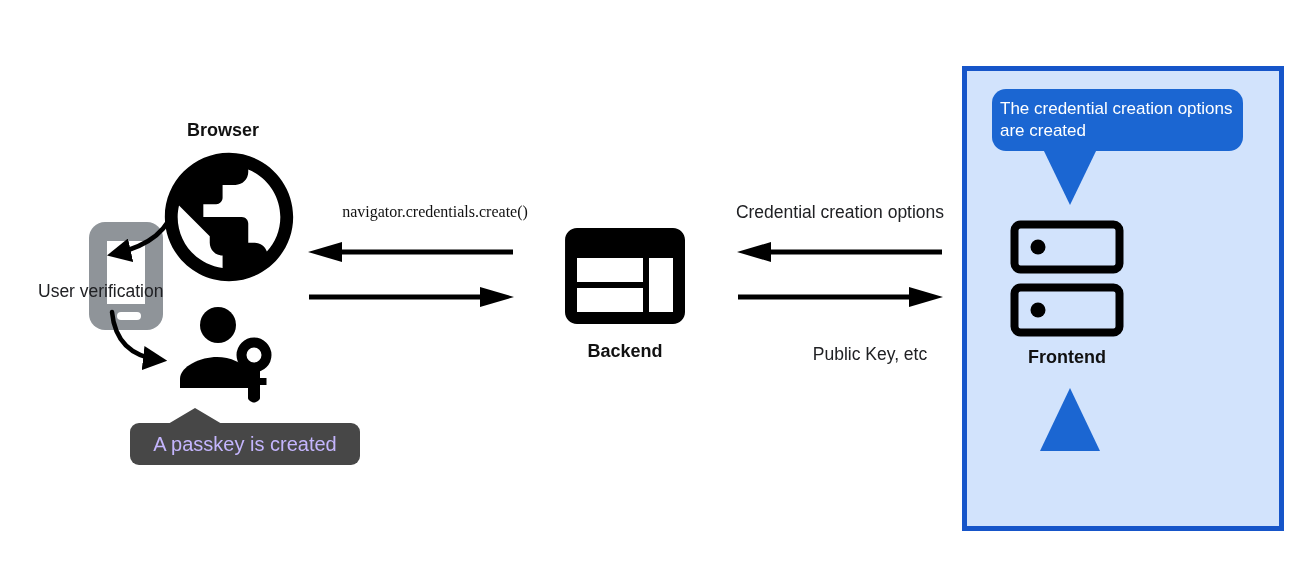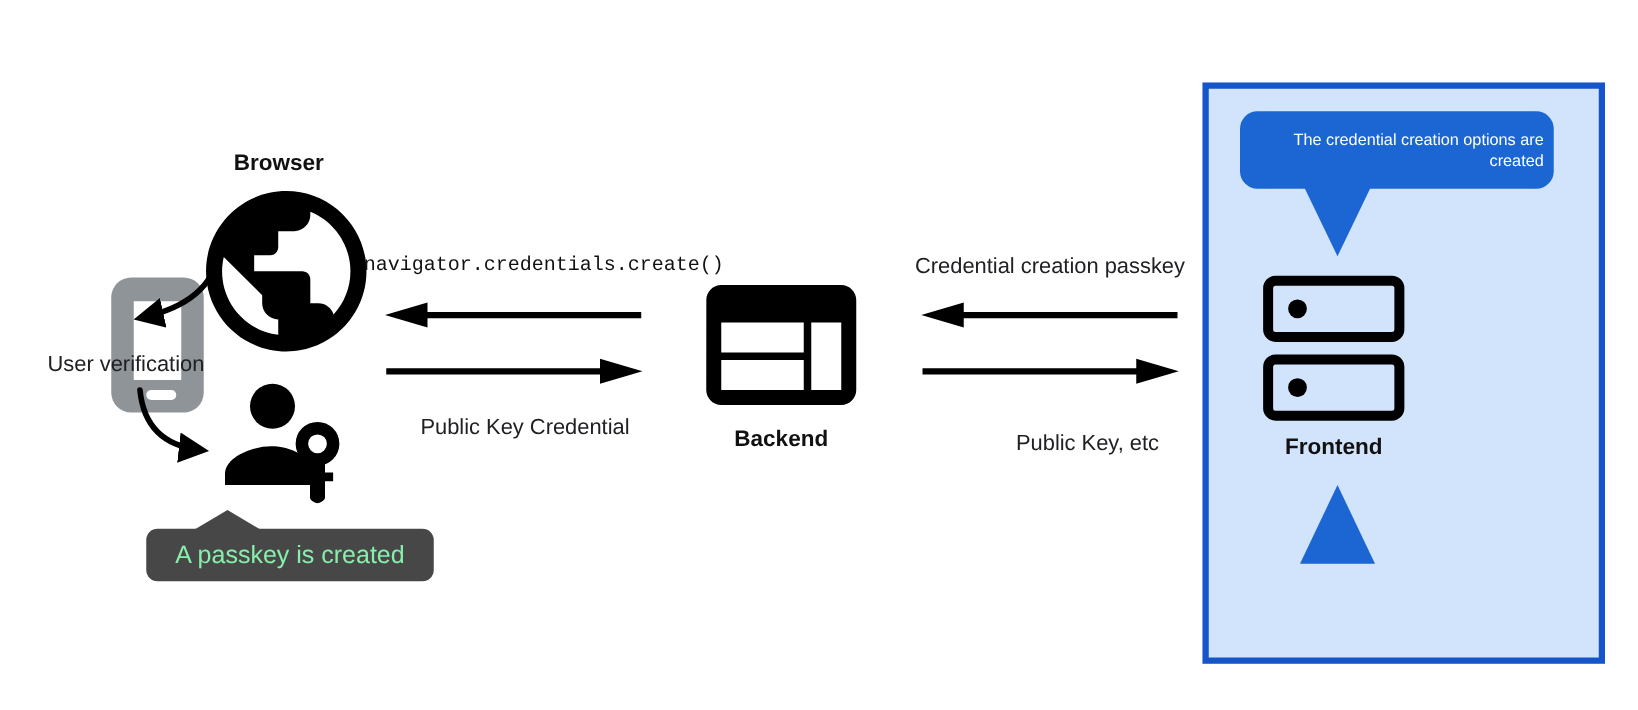--- a/index.html
+++ b/index.html
@@ -2,34 +2,34 @@
 <html style="--box-border: #1655c9; --box-fill: #d2e3fc; --bubble-blue: #1b66d2; --tooltip-gray: #474747; --icon-gray: #8f9499; --text: #202124; --arrow-black: #000000;"><head>
 <meta charset="utf-8">
 <style>
   * { margin:0; padding:0; box-sizing:border-box; }
   html,body { background:#fff; }
   body { font-family:"Liberation Sans", sans-serif; color:var(--text,#202124); }
   #canvas { position:relative; width:1310px; height:568px; background:#fff; overflow:hidden; }
   .abs { position:absolute; }
   .caption { font-size:17.5px; color:var(--text,#202124); text-align:center; white-space:nowrap; }
   .icon-label { font-size:18px; font-weight:bold; color:#111; text-align:center; white-space:nowrap; }
-  .mono { font-family:Liberation Mono, monospace; font-size:16px; color:#111; text-align:center; white-space:nowrap; }
+  .mono { font-family:Liberation Serif, serif; font-size:16px; color:#111; text-align:center; white-space:nowrap; }
 
   
-  .dark-tooltip { left:117px; top:423px; width:230px; height:42px; background:var(--tooltip-gray,#474747);
-    border-radius:9px; color:#86efac; font-size:20px; text-align:center; line-height:42px; }
+  .dark-tooltip { left:130px; top:423px; width:230px; height:42px; background:var(--tooltip-gray,#474747);
+    border-radius:9px; color:#c4b5fd; font-size:20px; text-align:center; line-height:42px; }
   .dark-tooltip .tail { position:absolute; top:-15px; left:38px; width:0; height:0;
     border-left:27px solid transparent; border-right:27px solid transparent;
     border-bottom:16px solid var(--tooltip-gray,#474747); }
 
   
   .backend-box { left:962px; top:66px; width:322px; height:465px;
     border:5px solid var(--box-border,#1655c9); background:var(--box-fill,#d2e3fc); }
   .bubble { position:absolute; background:var(--bubble-blue,#1b66d2); border-radius:14px;
-    color:#fff; font-size:13px; line-height:1.32; text-align:right;
+    color:#fff; font-size:17px; line-height:1.32; text-align:left;
     display:flex; align-items:center; justify-content:center; }
   .bubble-top { left:25px; top:18px; width:251px; height:62px; padding:0 8px; }
   .bubble-bottom { left:31px; top:379px; width:253px; height:63px; padding:0 38px; }
   .tail-down { position:absolute; left:76px; top:78px; width:0; height:0;
     border-left:27px solid transparent; border-right:27px solid transparent;
     border-top:56px solid var(--bubble-blue,#1b66d2); }
   .tail-up { position:absolute; left:73px; top:317px; width:0; height:0;
     border-left:30px solid transparent; border-right:30px solid transparent;
     border-bottom:63px solid var(--bubble-blue,#1b66d2); }
 
@@ -81,28 +81,27 @@
   <svg class="abs" style="left:306px; top:240px;" width="210" height="24" viewBox="0 0 210 24">
     <line x1="32" y1="12" x2="207" y2="12" stroke="#000" stroke-width="5"></line>
     <polygon points="2,12 36,2 36,22" fill="#000"></polygon>
   </svg>
 
   <svg class="abs" style="left:306px; top:285px;" width="210" height="24" viewBox="0 0 210 24">
     <line x1="3" y1="12" x2="178" y2="12" stroke="#000" stroke-width="5"></line>
     <polygon points="208,12 174,2 174,22" fill="#000"></polygon>
   </svg>
 
-  <div class="abs caption" style="left:320px; top:331px; width:200px;">Public Key Credential</div>
 
   <svg class="abs" style="left:553px; top:204px;" width="144" height="144" viewBox="0 0 24 24">
     <path fill="#000" d="M20 4H4c-1.1 0-1.99.9-1.99 2L2 18c0 1.1.9 2 2 2h16c1.1 0 2-.9 2-2V6c0-1.1-.9-2-2-2zm-5 14H4v-4h11v4zm0-5H4V9h11v4zm5 5h-4V9h4v9z"></path>
   </svg>
   <div class="abs icon-label" style="left:565px; top:341px; width:120px;">Backend</div>
 
-  <div class="abs caption" style="left:720px; top:202px; width:240px;">Credential creation passkey</div>
+  <div class="abs caption" style="left:720px; top:202px; width:240px;">Credential creation options</div>
 
   <svg class="abs" style="left:735px; top:240px;" width="210" height="24" viewBox="0 0 210 24">
     <line x1="32" y1="12" x2="207" y2="12" stroke="#000" stroke-width="5"></line>
     <polygon points="2,12 36,2 36,22" fill="#000"></polygon>
   </svg>
 
   <svg class="abs" style="left:735px; top:285px;" width="210" height="24" viewBox="0 0 210 24">
     <line x1="3" y1="12" x2="178" y2="12" stroke="#000" stroke-width="5"></line>
     <polygon points="208,12 174,2 174,22" fill="#000"></polygon>
   </svg>

